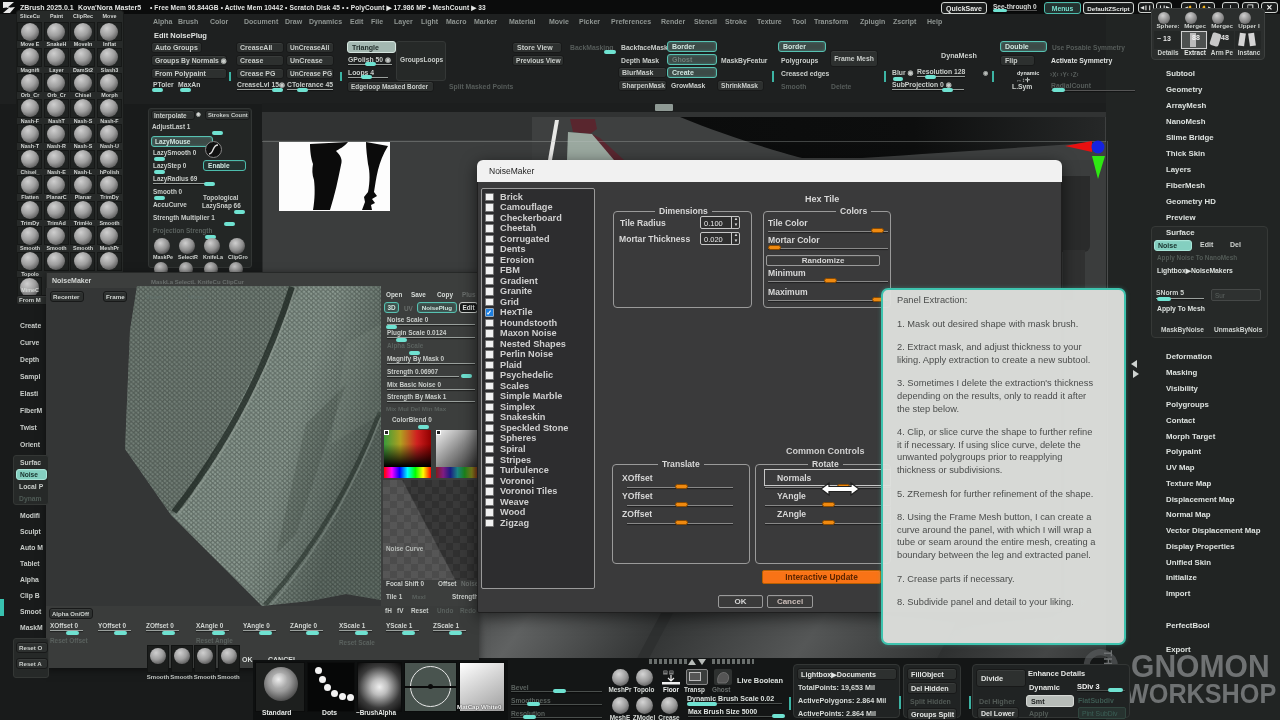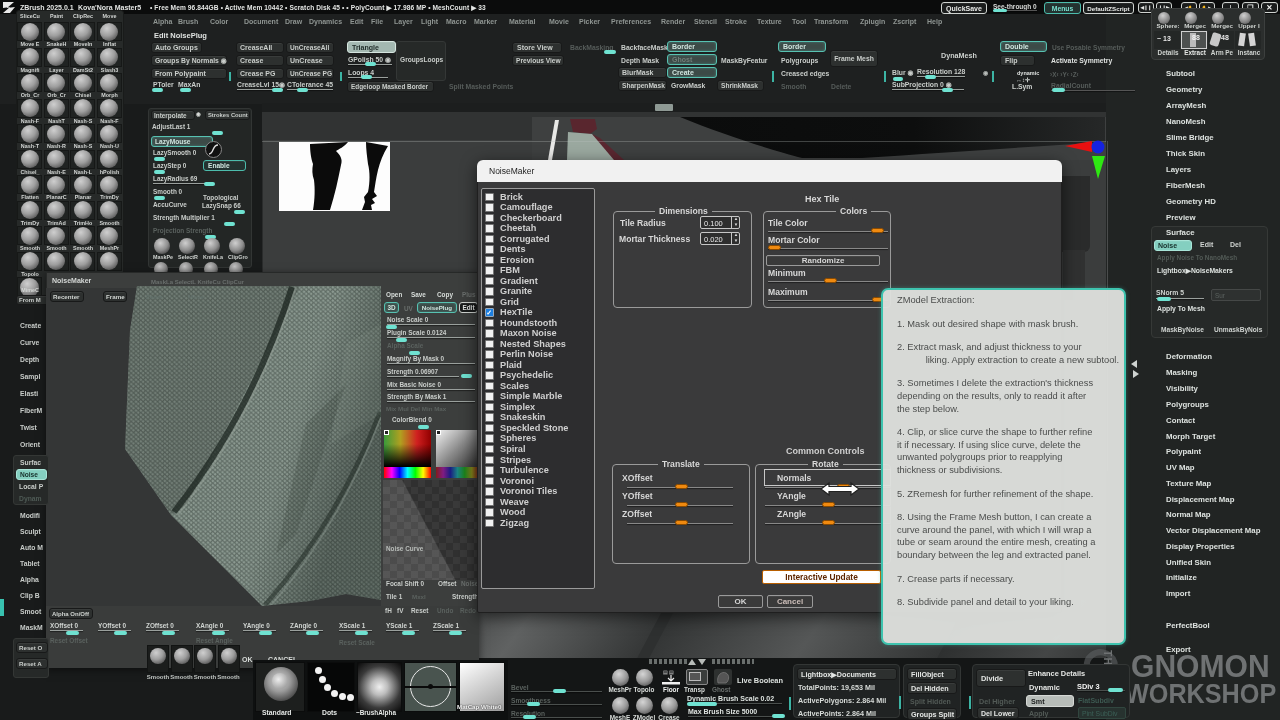--- a/index.html
+++ b/index.html
@@ -8,21 +8,21 @@
 .ab{position:absolute;}
 .b{font-weight:700;white-space:nowrap;}
 .btn{background:#2d302f;border:1px solid #181919;border-radius:3px;font-weight:700;display:flex;align-items:center;justify-content:center;white-space:nowrap;box-shadow:inset 0 1px 0 rgba(255,255,255,0.06);}
 .wb{background:#1a1c1c;border:1px solid #cfd3d0;}
 .tealb{background:#233230;border:1px solid #4cbcac;}
 .tealsel{background:#3c4a47;border:1px solid #57c2b2;box-shadow:inset 0 0 3px rgba(87,194,178,0.4);}
 .selb{background:#a3b8b1;border:1px solid #d5e5df;}
 .noisesel{background:#84cfc0;border:1px solid #a8e5d8;}
 .smt{background:#b7bcb8;border:1px solid #d5d8d5;}
 .mbtn{background:#3a3a3a;border:1px solid #9a9a9a;border-radius:2px;}
-.orange{background:#ffffff;border:1px solid #b85f00;border-radius:2px;}
+.orange{background:#f97316;border:1px solid #b85f00;border-radius:2px;}
 .oh{width:13px;height:5px;border-radius:2.5px;background:#f08a10;border:1px solid #8a4a00;}
 .trk{height:1px;background:#9aa09d;box-shadow:0 1px 1px rgba(0,0,0,0.5);}
 .sph{border-radius:50%;background:radial-gradient(circle at 38% 30%,#cfcfcf,#9e9e9e 45%,#5d5d5d 78%,#3a3a3a);}
 .cell{background:#202322;border:1px solid #161817;}
 .gbox{border:1px solid #9a9a9a;border-radius:4px;}
 .glab{font-size:8.6px;font-weight:700;color:#d8d8d8;background:#3a3a3b;padding:0 4px;white-space:nowrap;}
 .checker{background-color:#3a3a3a;background-image:linear-gradient(45deg,#454545 25%,transparent 25%,transparent 75%,#454545 75%),linear-gradient(45deg,#454545 25%,transparent 25%,transparent 75%,#454545 75%);background-size:14px 14px;background-position:0 0,7px 7px;}
 .dots{background-image:repeating-linear-gradient(90deg,#6a6f6d 0 3px,transparent 3px 5px);}
 .gnm{font-weight:700;color:#6f7273;white-space:nowrap;}
 .tile{border:1px solid #0b0c0c;background:#1d1f1e;overflow:hidden;}
@@ -640,24 +640,24 @@
 <div class="ab b" style="left:777px;top:509px;font-size:8.6px;color:#d8d8d8;">ZAngle</div>
 <div class="ab trk" style="left:765px;top:522.5px;width:126px;background:#888;"></div>
 <div class="ab oh" style="left:822px;top:519.5px;"></div>
 <svg class="ab" style="left:820px;top:480px;" width="40" height="18" viewBox="0 0 40 18">
 <path d="M1,9 L9,3 L9,6.5 L31,6.5 L31,3 L39,9 L31,15 L31,11.5 L9,11.5 L9,15 Z" fill="#fff" stroke="#222" stroke-width="1.2"></path>
     </svg>
 <div class="ab btn orange" style="left:762px;top:570px;width:119px;height:14px;font-size:8.4px;color:#5c2500;">Interactive Update</div>
 <div class="ab btn mbtn" style="left:718px;top:595px;width:45px;height:13px;font-size:8px;color:#d6d6d6;">OK</div>
 <div class="ab btn mbtn" style="left:767px;top:595px;width:46px;height:13px;font-size:8px;color:#cbbdb8;">Cancel</div>
 <div class="ab" style="left:881px;top:288px;width:245px;height:357px;background:rgba(222,224,221,0.96);border:2px solid #3ec3ae;border-radius:7px;box-shadow:0 0 4px rgba(62,195,174,0.35);"></div>
-<div class="ab" style="left:897px;top:294px;width:222px;font-size:9.3px;line-height:12.4px;color:#4b4d4c;">ZModel Extraction:</div>
+<div class="ab" style="left:897px;top:294px;width:222px;font-size:9.3px;line-height:12.4px;color:#4b4d4c;">Panel Extraction:</div>
 <div class="ab" style="left:897px;top:317.6px;width:222px;font-size:9.3px;line-height:12.4px;color:#4b4d4c;">1. Mask out desired shape with mask brush.</div>
 <div class="ab" style="left:897px;top:341.20000000000005px;width:222px;font-size:9.3px;line-height:12.4px;color:#4b4d4c;">2. Extract mask, and adjust thickness to your</div>
-<div class="ab" style="left:897px;top:353.80000000000007px;width:222px;font-size:9.3px;line-height:12.4px;color:#4b4d4c;text-align:right;">liking. Apply extraction to create a new subtool.</div>
+<div class="ab" style="left:897px;top:353.80000000000007px;width:222px;font-size:9.3px;line-height:12.4px;color:#4b4d4c;">liking. Apply extraction to create a new subtool.</div>
 <div class="ab" style="left:897px;top:377.4000000000001px;width:222px;font-size:9.3px;line-height:12.4px;color:#4b4d4c;">3. Sometimes I delete the extraction's thickness</div>
 <div class="ab" style="left:897px;top:390.0000000000001px;width:222px;font-size:9.3px;line-height:12.4px;color:#4b4d4c;">depending on the results, only to readd it after</div>
 <div class="ab" style="left:897px;top:402.60000000000014px;width:222px;font-size:9.3px;line-height:12.4px;color:#4b4d4c;">the step below.</div>
 <div class="ab" style="left:897px;top:426.20000000000016px;width:222px;font-size:9.3px;line-height:12.4px;color:#4b4d4c;">4. Clip, or slice curve the shape to further refine</div>
 <div class="ab" style="left:897px;top:438.8000000000002px;width:222px;font-size:9.3px;line-height:12.4px;color:#4b4d4c;">it if necessary. If using slice curve, delete the</div>
 <div class="ab" style="left:897px;top:451.4000000000002px;width:222px;font-size:9.3px;line-height:12.4px;color:#4b4d4c;">unwanted polygroups prior to reapplying</div>
 <div class="ab" style="left:897px;top:464.0000000000002px;width:222px;font-size:9.3px;line-height:12.4px;color:#4b4d4c;">thickness or subdivisions.</div>
 <div class="ab" style="left:897px;top:487.60000000000025px;width:222px;font-size:9.3px;line-height:12.4px;color:#4b4d4c;">5. ZRemesh for further refinement of the shape.</div>
 <div class="ab" style="left:897px;top:511.2000000000003px;width:222px;font-size:9.3px;line-height:12.4px;color:#4b4d4c;">8. Using the Frame Mesh button, I can create a</div>
 <div class="ab" style="left:897px;top:523.8000000000003px;width:222px;font-size:9.3px;line-height:12.4px;color:#4b4d4c;">curve around the panel, with which I will wrap a</div>

